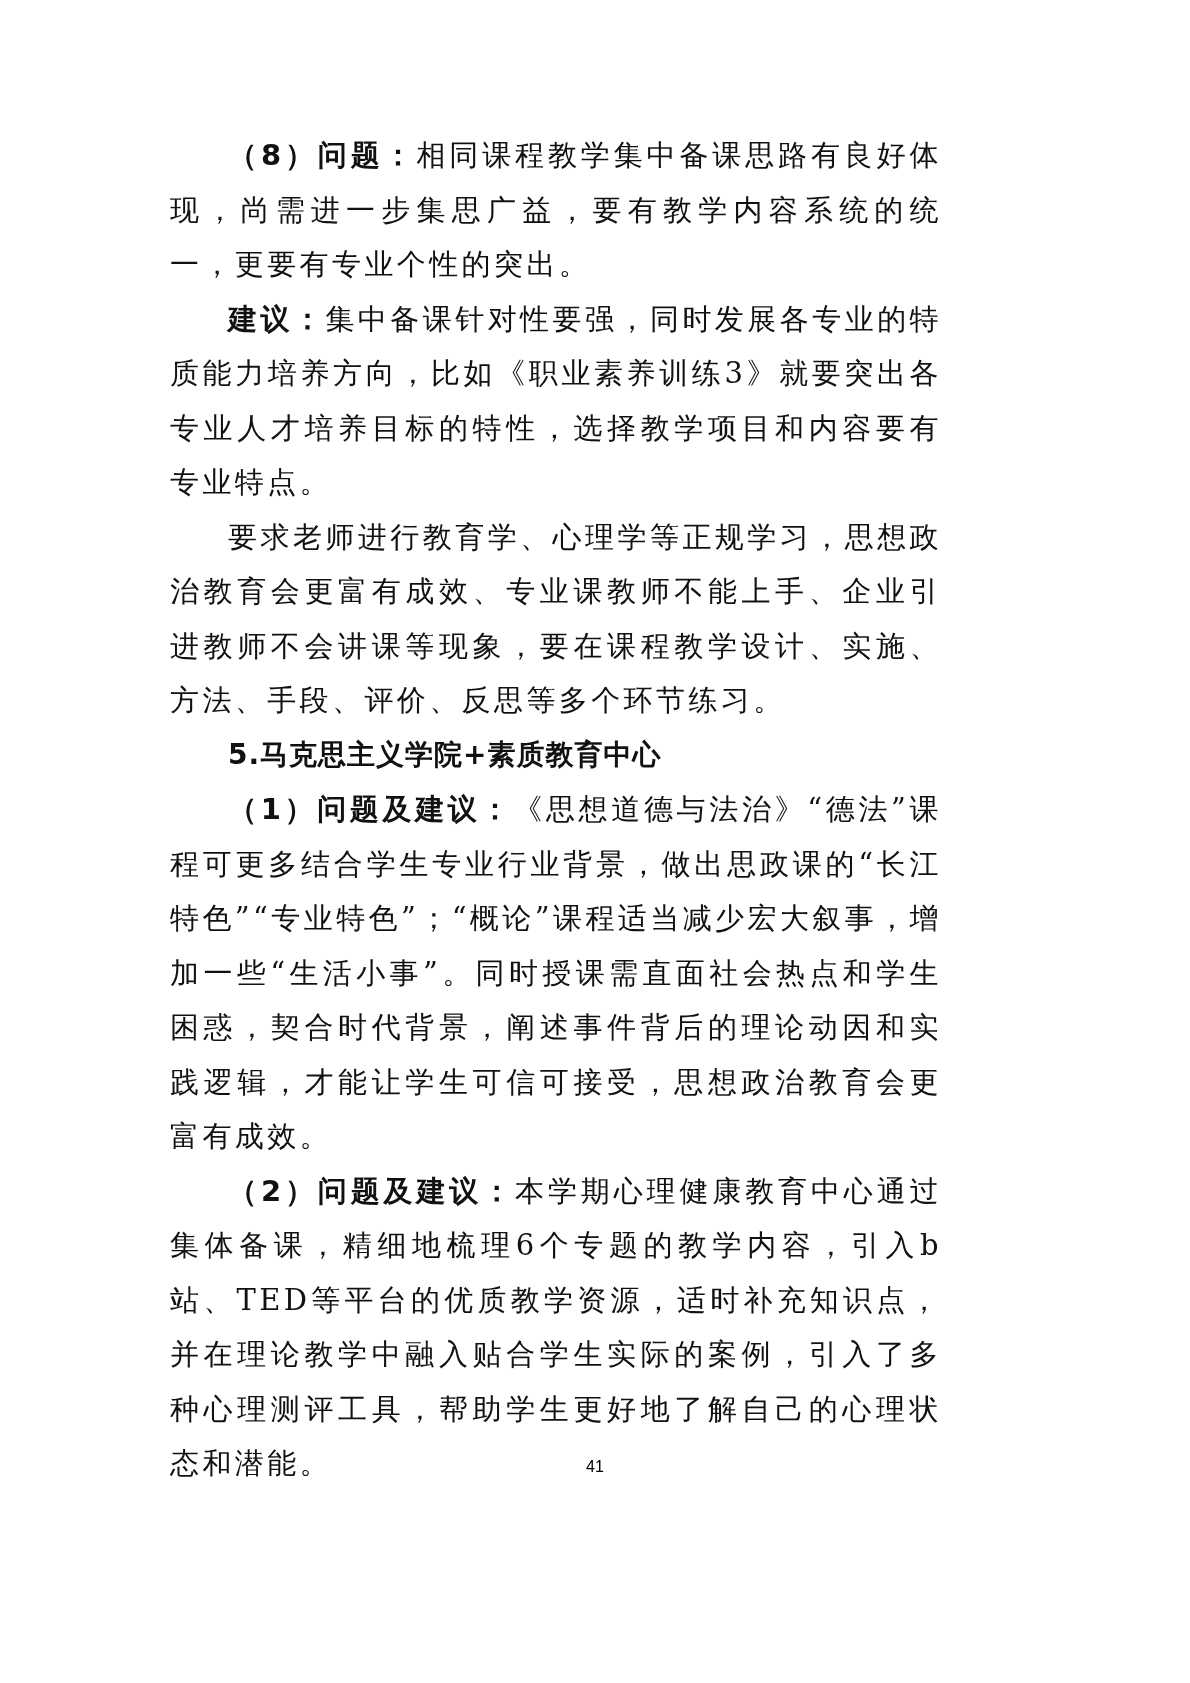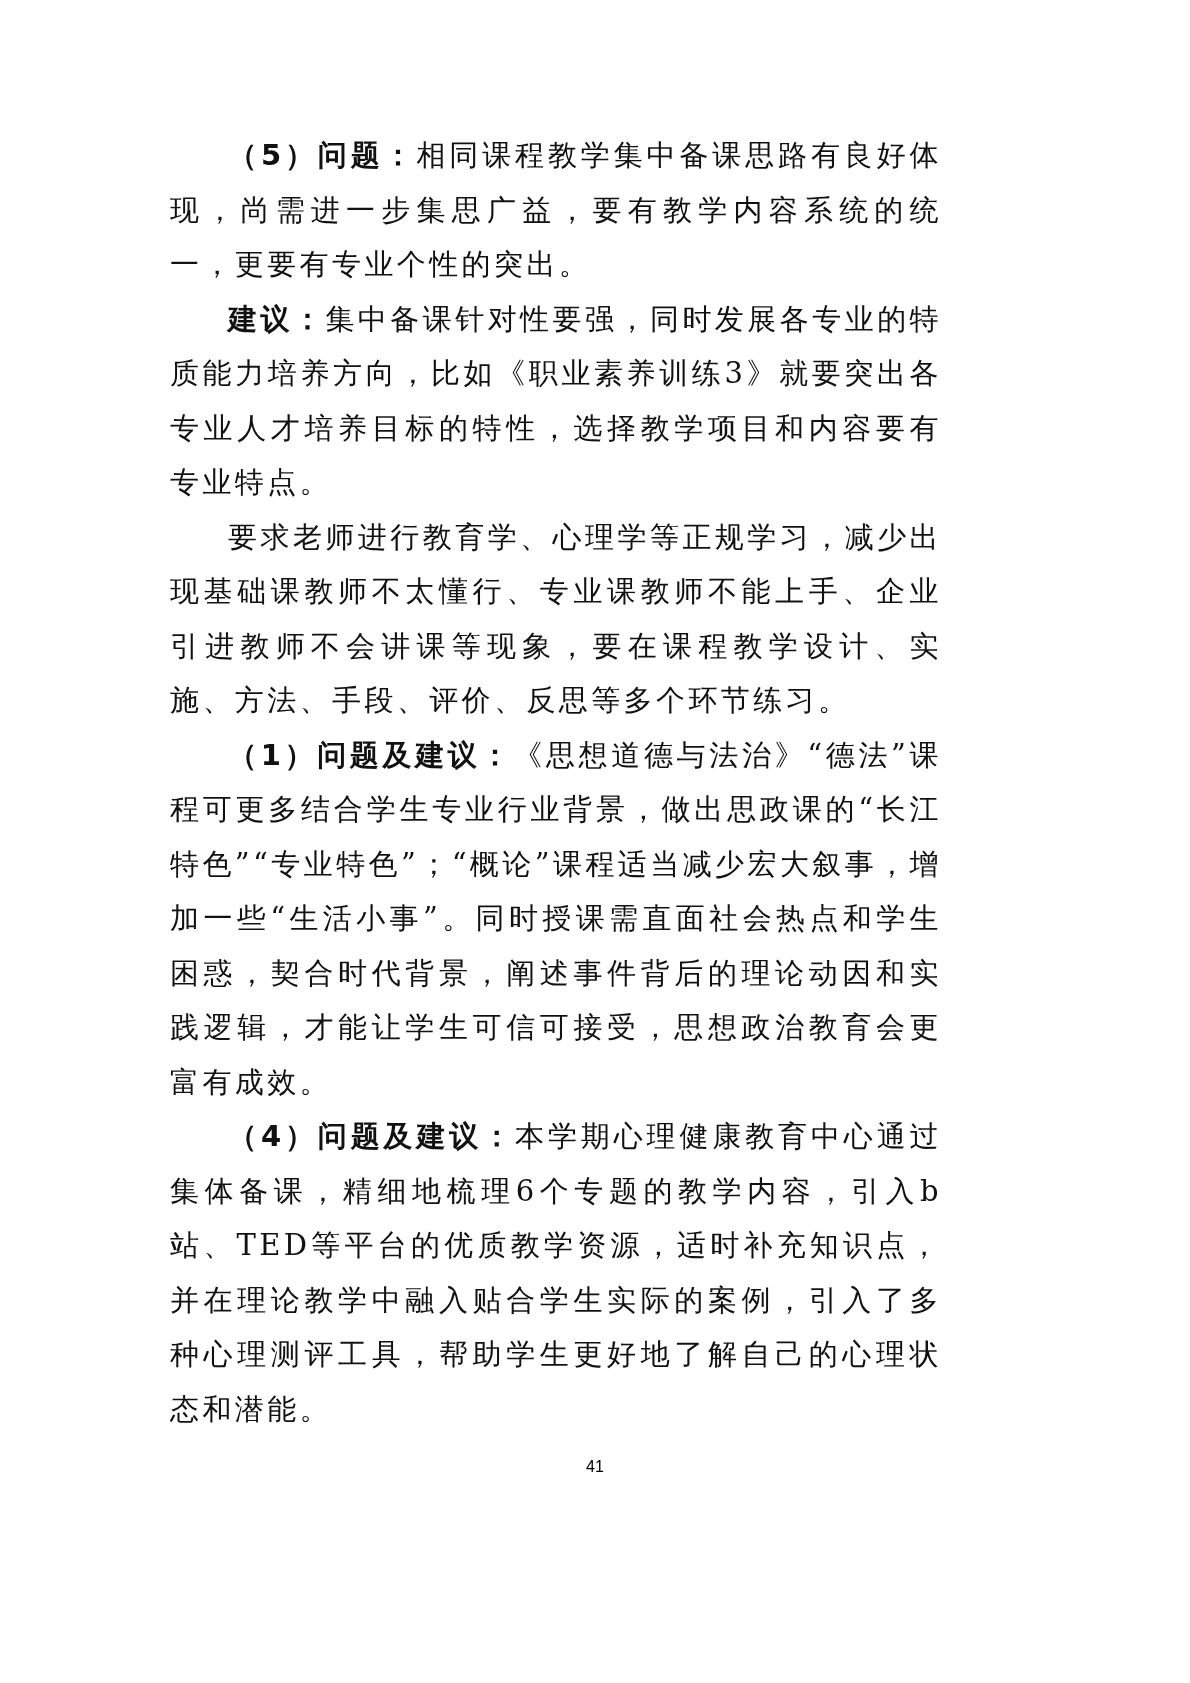--- a/index.html
+++ b/index.html
@@ -11,20 +11,21 @@
   .heading { font-family: "DejaVu Sans", "Liberation Sans", sans-serif; font-weight: bold;
              font-size: 28px; line-height: 54.5px; margin: 0; letter-spacing: 1px; }
   .b { font-family: "DejaVu Sans", "Liberation Sans", sans-serif; font-weight: bold; }
   .page-number { position: absolute; left: 0; right: 0; top: 1458px; text-align: center;
                  font-family: "Liberation Sans", sans-serif; font-size: 16px; color: #000; }
 </style>
 </head>
 <body>
 
 <div class="page">
-  <p class="p indent"><span class="b">（5）问题：</span><span>相同课程教学集中备课思路有良好体现，尚需进一步集思广益，要有教学内容系统的统一，更要有专业个性的突出。</span></p>
+  <p class="p indent"><span class="b">（8）问题：</span><span>相同课程教学集中备课思路有良好体现，尚需进一步集思广益，要有教学内容系统的统一，更要有专业个性的突出。</span></p>
   <p class="p indent"><span class="b">建议：</span><span>集中备课针对性要强，同时发展各专业的特质能力培养方向，比如《职业素养训练3》就要突出各专业人才培养目标的特性，选择教学项目和内容要有专业特点。</span></p>
-  <p class="p indent"><span>要求老师进行教育学、心理学等正规学习，减少出现基础课教师不太懂行、专业课教师不能上手、企业引进教师不会讲课等现象，要在课程教学设计、实施、方法、手段、评价、反思等多个环节练习。</span></p>
+  <p class="p indent"><span>要求老师进行教育学、心理学等正规学习，思想政治教育会更富有成效、专业课教师不能上手、企业引进教师不会讲课等现象，要在课程教学设计、实施、方法、手段、评价、反思等多个环节练习。</span></p>
+  <p class="heading indent">5.马克思主义学院+素质教育中心</p>
   <p class="p indent"><span class="b">（1）问题及建议：</span><span>《思想道德与法治》“德法”课程可更多结合学生专业行业背景，做出思政课的“长江特色”“专业特色”；“概论”课程适当减少宏大叙事，增加一些“生活小事”。同时授课需直面社会热点和学生困惑，契合时代背景，阐述事件背后的理论动因和实践逻辑，才能让学生可信可接受，思想政治教育会更富有成效。</span></p>
-  <p class="p indent"><span class="b">（4）问题及建议：</span><span>本学期心理健康教育中心通过集体备课，精细地梳理6个专题的教学内容，引入b站、TED等平台的优质教学资源，适时补充知识点，并在理论教学中融入贴合学生实际的案例，引入了多种心理测评工具，帮助学生更好地了解自己的心理状态和潜能。</span></p>
+  <p class="p indent"><span class="b">（2）问题及建议：</span><span>本学期心理健康教育中心通过集体备课，精细地梳理6个专题的教学内容，引入b站、TED等平台的优质教学资源，适时补充知识点，并在理论教学中融入贴合学生实际的案例，引入了多种心理测评工具，帮助学生更好地了解自己的心理状态和潜能。</span></p>
 </div>
 
 <div class="page-number">41</div>
 
 </body></html>

